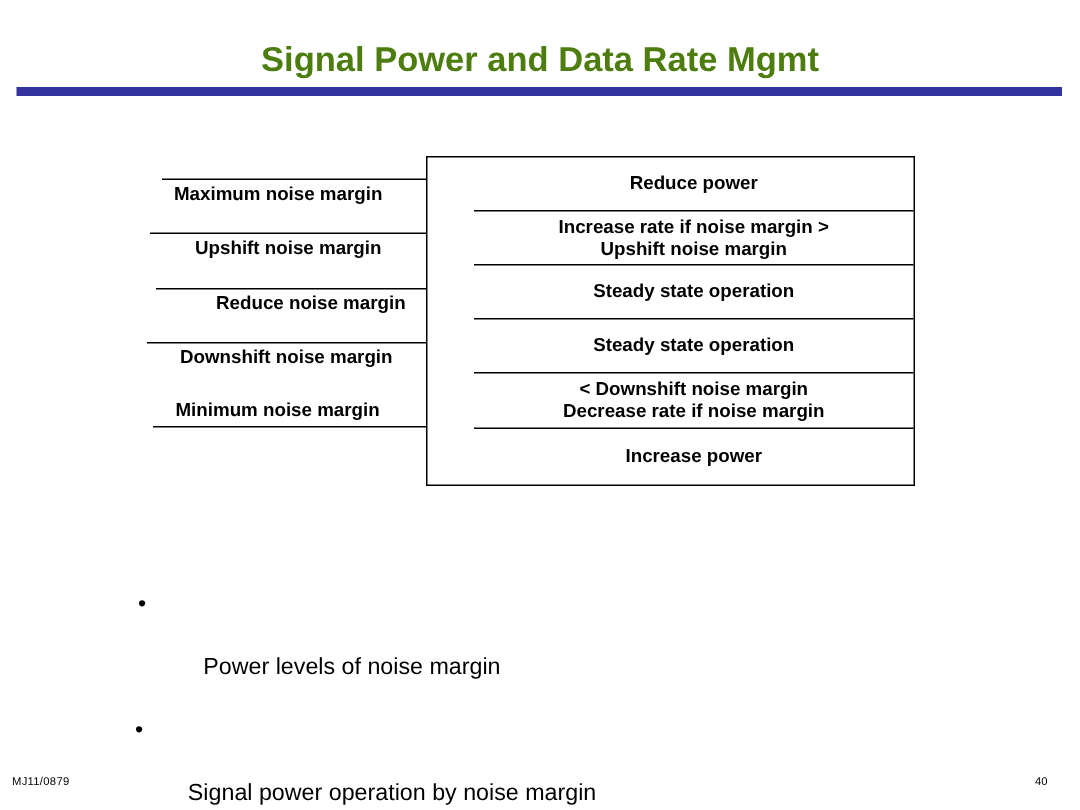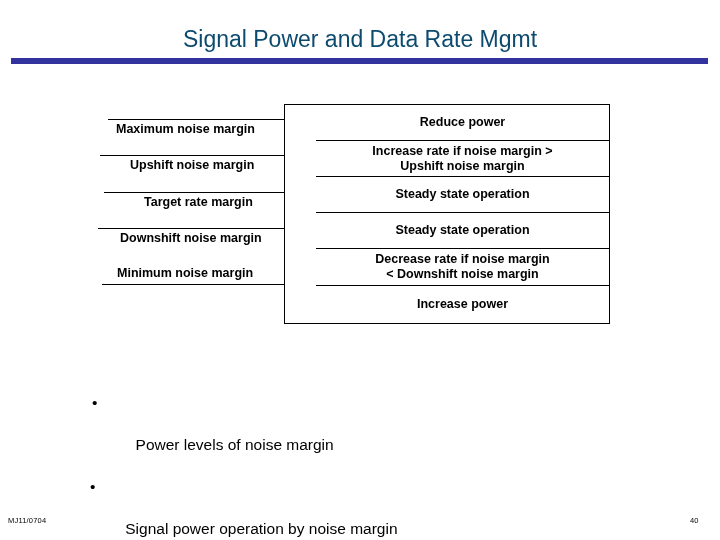--- a/index.html
+++ b/index.html
@@ -18,23 +18,23 @@
   }
 
   
   #slide-title {
     position: absolute;
     left: 0;
     top: 26px;
     width: 720px;
     text-align: center;
     font-size: 23px;
-    font-weight: normal;
+    font-weight: bold;
     letter-spacing: 0px;
-    color: #0c4a6e;
+    color: #4d7c0f;
     white-space: nowrap;
   }
 
   #title-rule {
     position: absolute;
     left: 11px;
     top: 58px;
     width: 697px;
     height: 6px;
     background: #3333a0;
@@ -148,21 +148,21 @@
   <div class="level-line" style="left:108px; top:119px; width:177px;"></div>
   <div class="level-line" style="left:100px; top:155px; width:185px;"></div>
   <div class="level-line" style="left:104px; top:192px; width:181px;"></div>
   <div class="level-line" style="left:98px;  top:228px; width:187px;"></div>
   <div class="level-line" style="left:102px; top:284px; width:183px;"></div>
 
   <div class="level-label" style="left:116px; top:122px;">Maximum noise margin</div>
 
   <div class="level-label" style="left:130px; top:158px;">Upshift noise margin</div>
 
-  <div class="level-label" style="left:144px; top:195px;">Target rate margin</div>
+  <div class="level-label" style="left:144px; top:195px;">Reduce noise margin</div>
 
   <div class="level-label" style="left:120px; top:231px;">Downshift noise margin</div>
 
   <div class="level-label" style="left:117px; top:266px;">Minimum noise margin</div>
 </div>
 
 <div id="action-table">
 
   <div class="action-row h1">
     <span class="two-line">Reduce power</span>
@@ -178,22 +178,22 @@
   <div class="action-row h1">
     <span class="two-line">Steady state operation</span>
   </div>
 
   <div class="action-row h1">
     <span class="two-line">Steady state operation</span>
   </div>
 
   <div class="action-row h2">
     <div>
+      <span class="two-line">&lt; Downshift noise margin</span>
       <span class="two-line">Decrease rate if noise margin</span>
-      <span class="two-line">&lt; Downshift noise margin</span>
     </div>
   </div>
 
   <div class="action-row h2">
     <span class="two-line">Increase power</span>
   </div>
 </div>
 
 <div id="bullet-list">
 
@@ -202,15 +202,15 @@
     <span> Power levels of noise margin</span>
   </p>
 
   <p class="bullet-item">
     <span class="dot">•</span>
     <span>Signal power operation by noise margin</span>
   </p>
 
 </div>
 
-<div id="footer-code">MJ11/0704</div>
+<div id="footer-code">MJ11/0879</div>
 
 <div id="footer-page">40</div>
 
 </body></html>

